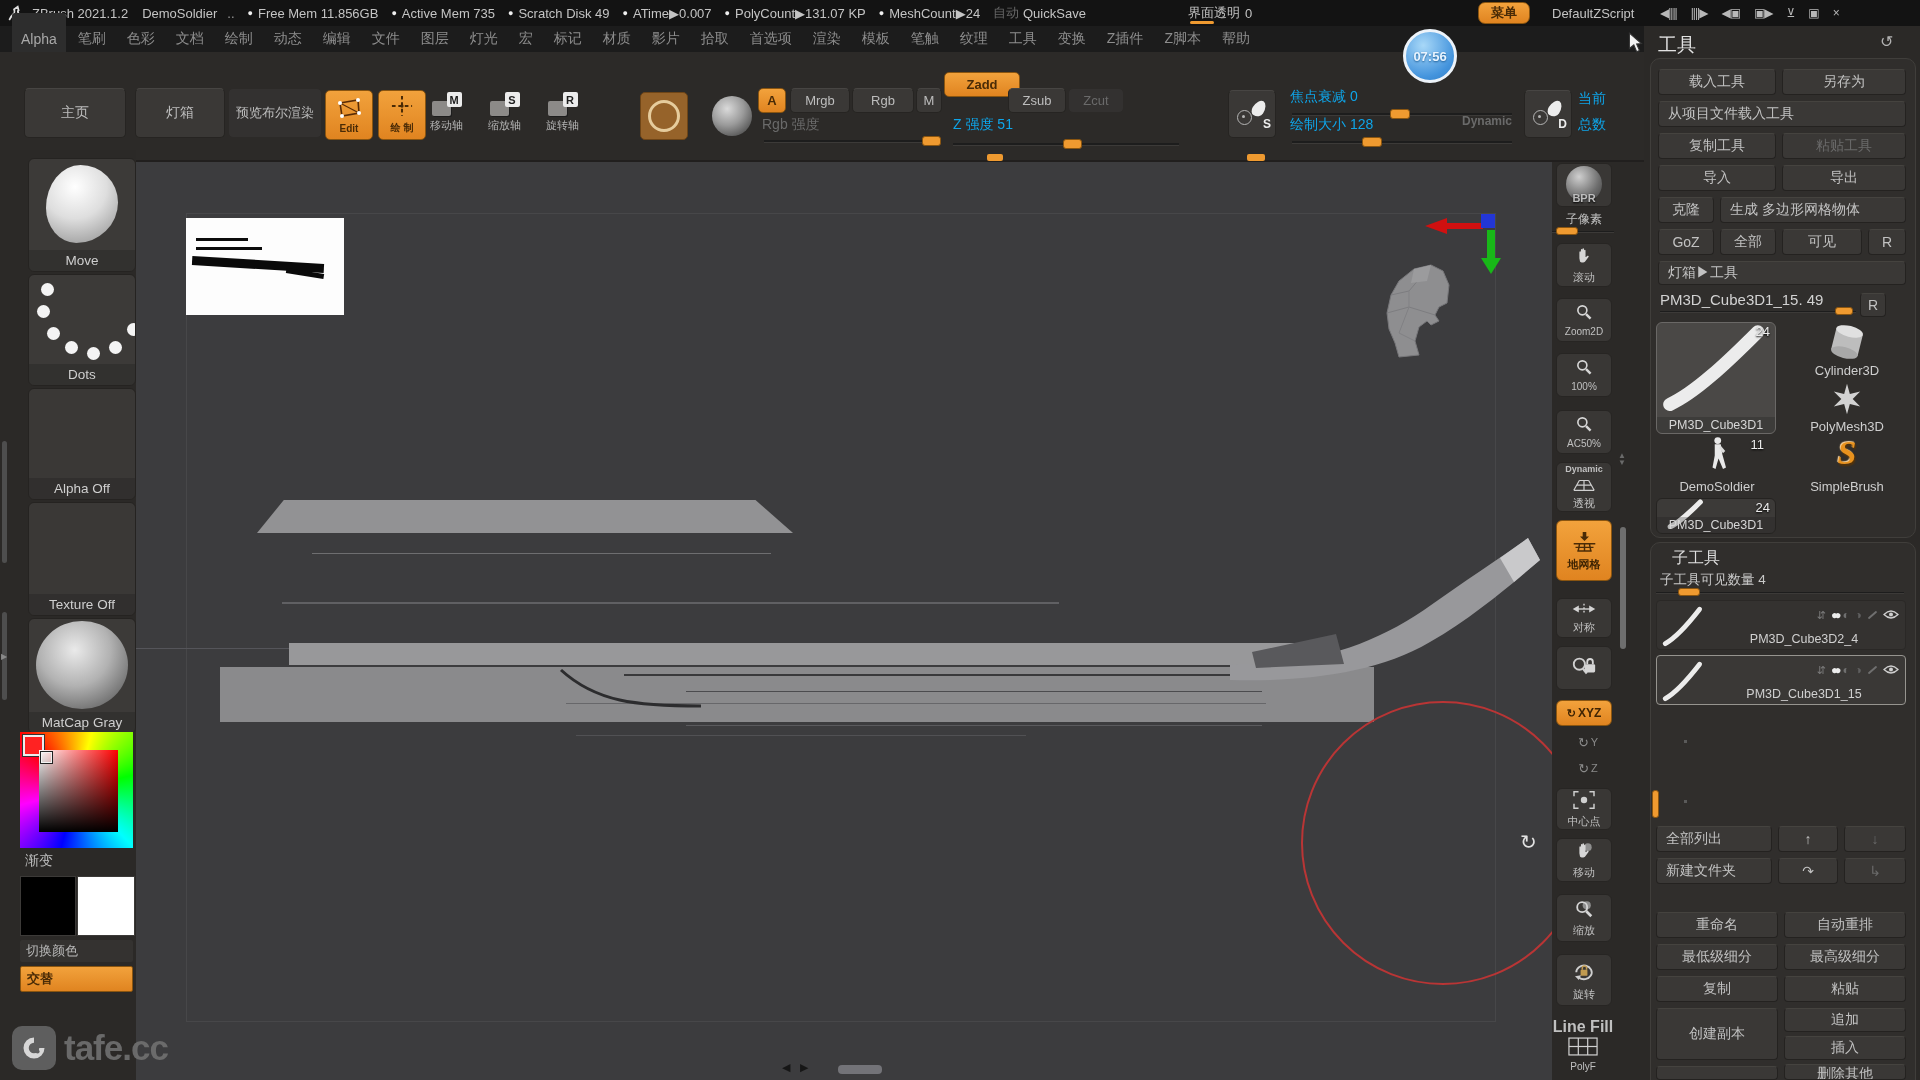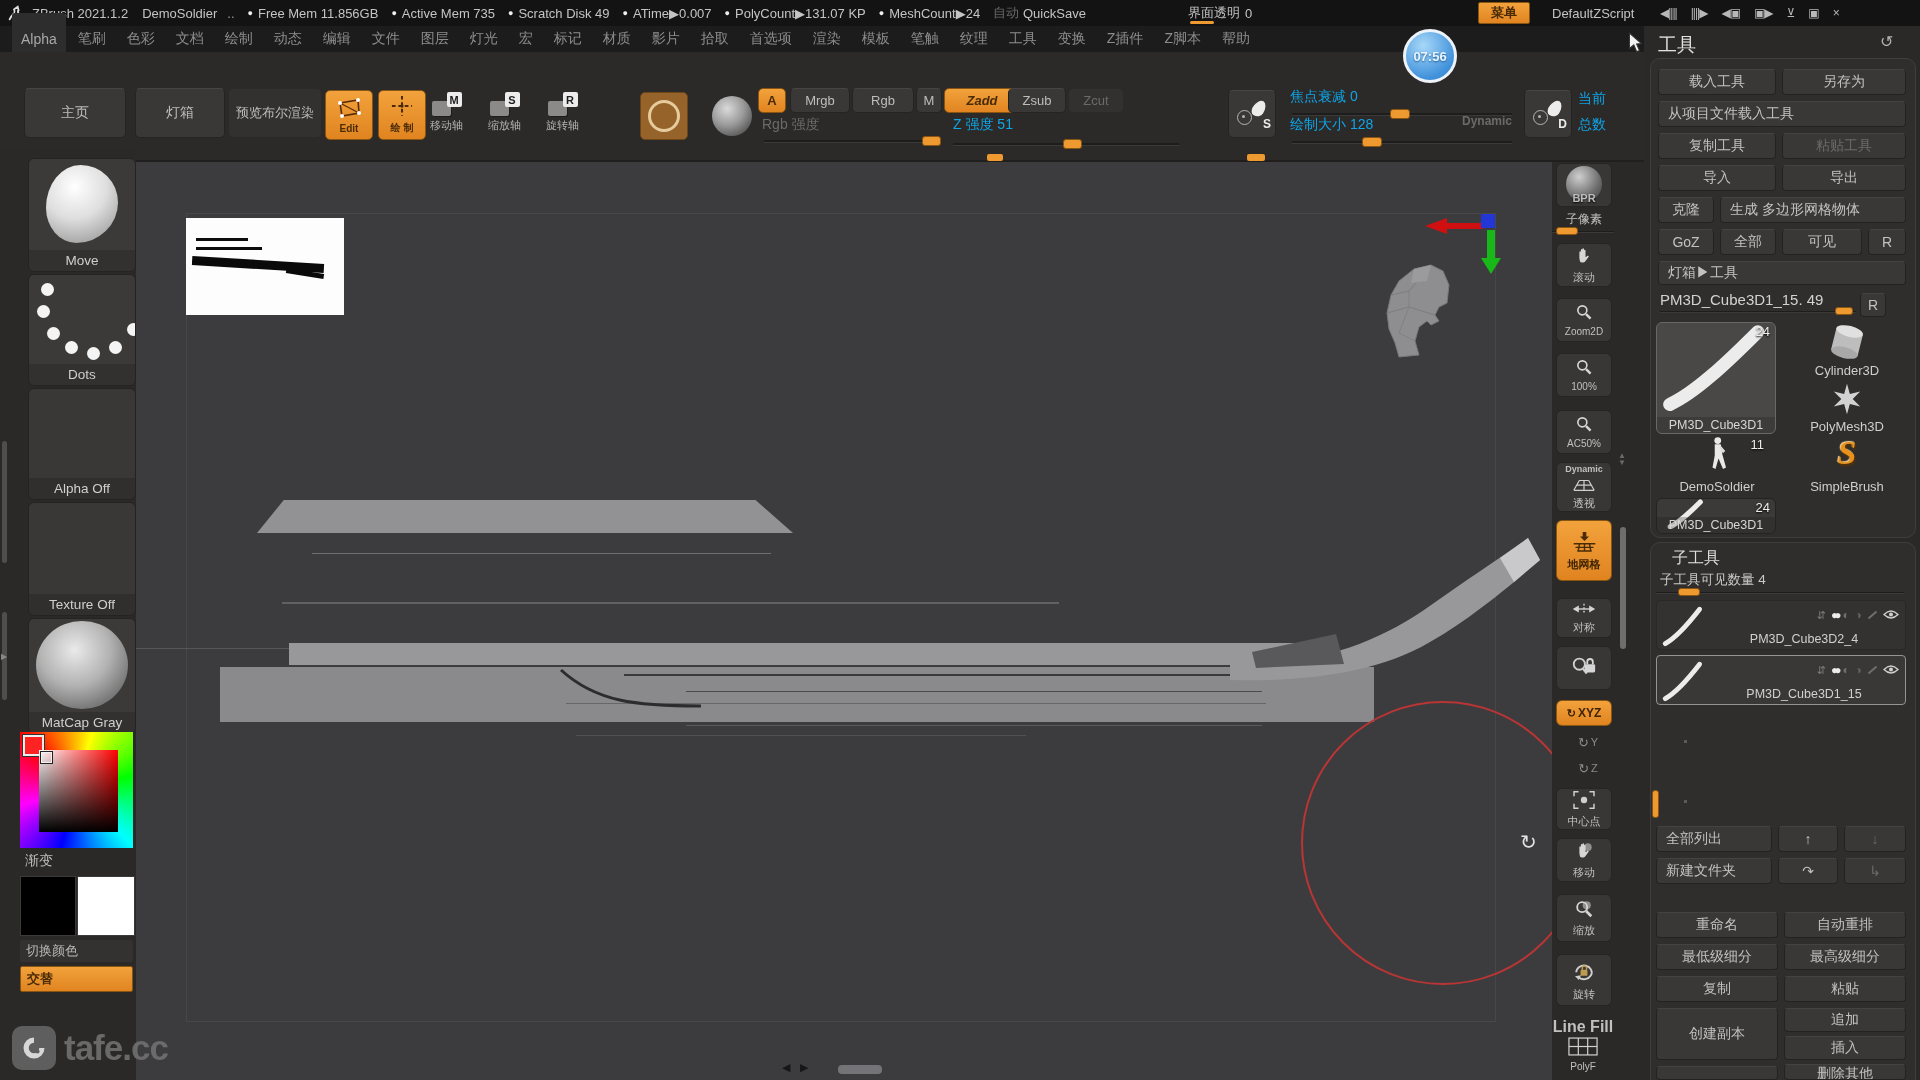--- a/index.html
+++ b/index.html
@@ -5,21 +5,21 @@
   html,body{margin:0;padding:0;}
   body{width:1920px;height:1080px;position:relative;overflow:hidden;background:#2b2927;
        font-family:"Liberation Sans",sans-serif;color:#c8c8c8;}
   .abs{position:absolute;box-sizing:border-box;}
   
   .titlebar{left:0;top:0;width:1920px;height:26px;background:#131313;display:flex;align-items:center;font-size:13px;color:#c4c4c4;}
   .stat{display:flex;align-items:center;gap:5px;margin-left:13px;white-space:nowrap;}
   .stat .dot{color:#f0f0f0;font-size:9px;line-height:1;}
   .tb-abs{position:absolute;top:0;height:26px;display:flex;align-items:center;}
   .menu-btn{background:linear-gradient(#f2a23c,#e08420);color:#4a2b06;font-weight:bold;font-size:13px;
-            border-radius:2px;padding:1px 12px;border:1px solid #8a5510;}
+            border-radius:7px;padding:1px 12px;border:1px solid #8a5510;}
   .winicons{gap:14px;color:#b8b8b8;font-size:12px;}
   .winicons span{letter-spacing:-1px;}
   
   .menubar{left:0;top:26px;width:1644px;height:26px;background:#1c1c1c;display:flex;align-items:center;
            padding-left:12px;font-size:14px;color:#8d8d8d;}
   .menu-item{padding:18px 9px;margin-right:3px;white-space:nowrap;}
   .menubar span.menu-item:first-of-type{background:#2d2d2d;border-radius:3px;color:#a8a8a8;}
   
   .shelf{left:0;top:52px;width:1644px;height:110px;background:#2c2a28;border-bottom:2px solid #211f1e;overflow:hidden;}
   .sbtn{position:absolute;box-sizing:border-box;background:#3a3836;border:1px solid #262422;border-top-color:#474543;
@@ -242,21 +242,21 @@
     <span class="ring"></span>
   </div>
   <div class="abs" style="left:712px;top:44px;">
       <span class="msphere" style="display:block;"></span>
     </div>
 
   <div class="sbtn orange mode" style="left:758px;top:36px;width:28px;height:25px;">A</div>
   <div class="sbtn mode" style="left:790px;top:36px;width:60px;height:25px;">Mrgb</div>
   <div class="sbtn mode" style="left:852px;top:36px;width:62px;height:25px;">Rgb</div>
   <div class="sbtn mode" style="left:916px;top:36px;width:26px;height:25px;">M</div>
-  <div class="sbtn orange mode" style="left:944px;top:36px;width:76px;height:25px;font-style:italic;">Zadd</div>
+  <div class="sbtn orange mode" style="left:944px;top:20px;width:76px;height:25px;">Zadd</div>
   <div class="sbtn mode" style="left:1008px;top:36px;width:58px;height:25px;">Zsub</div>
   <div class="sbtn mode flat dim" style="left:1068px;top:36px;width:56px;height:25px;">Zcut</div>
 
   <span class="slabel dim" style="left:762px;top:64px;">Rgb 强度</span>
   <div class="sline" style="left:764px;top:88px;width:176px;"></div>
   <div class="handle" style="left:922px;top:84px;width:17px;height:8px;"></div>
 
   <span class="slabel" style="left:953px;top:64px;"><span>Z 强度</span> <span>51</span></span>
   <div class="sline" style="left:953px;top:91px;width:226px;"></div>
   <div class="handle" style="left:1063px;top:87px;width:17px;height:8px;"></div>

